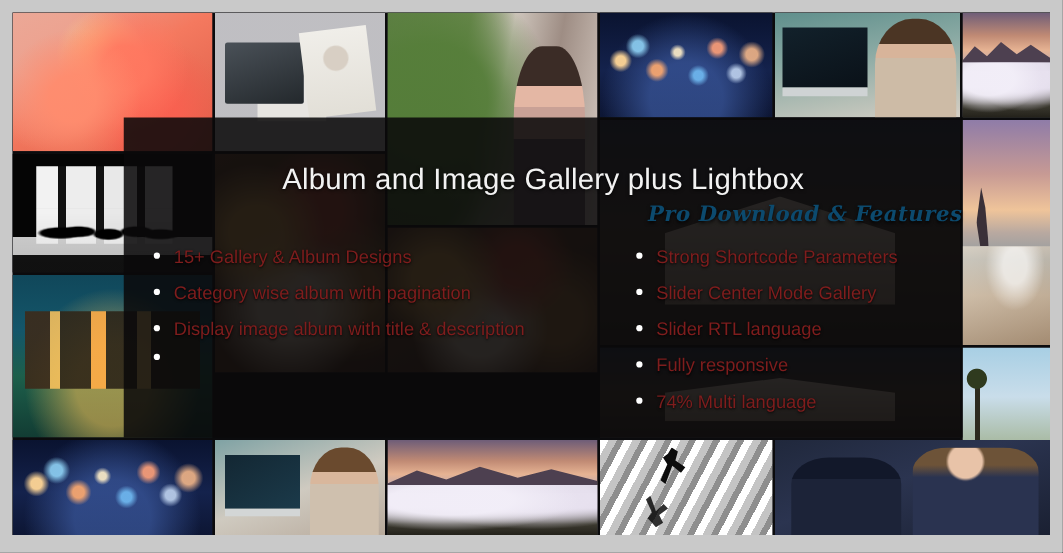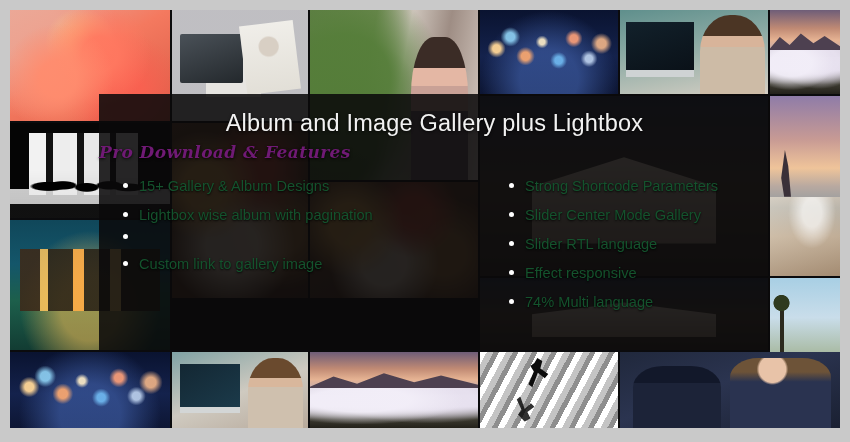--- a/index.html
+++ b/index.html
@@ -269,47 +269,47 @@
     width:671px; height:256px;
     background:rgba(10,9,10,0.87);
     z-index:5;
   }
   #title {
     text-align:center;
     color:#f2f2f2;
     font-size:23.5px;
     font-weight:400;
     letter-spacing:.2px;
-    padding-top:16px;
+    padding-top:36px;
     text-shadow:0 1px 3px rgba(0,0,0,.8);
     white-space:nowrap;
   }
   #subtitle {
-    text-align:left;
-    color:#701a75;
+    text-align:right;
+    color:#0c4a6e;
     font-family:"DejaVu Serif", serif;
     font-style:italic;
     font-size:17px;
     font-weight:700;
     letter-spacing:.4px;
     margin-top:5px;
     text-shadow:0 1px 3px rgba(0,0,0,.85);
   }
   #features {
     display:flex;
     margin-top:17px;
     padding:0 6px 0 24px;
   }
   .col { display:flex; flex-direction:column; }
   .col-left  { width:386px; }
   .col-right { width:255px; }
   .feature {
     display:flex;
     align-items:baseline;
-    color:#14532d;
+    color:#7f1d1d;
     font-size:14.6px;
     line-height:1;
     margin-bottom:14.5px;
     white-space:nowrap;
     text-shadow:0 1px 2px rgba(0,0,0,.9);
   }
   .bullet {
     width:5px; height:5px;
     border-radius:50%;
     background:#ffffff;
@@ -393,46 +393,46 @@
     <div id="subtitle">Pro Download &amp; Features</div>
 
     <div id="features">
       <div class="col col-left">
         <div class="feature">
             <span class="bullet"></span>
             <span>15+ Gallery &amp; Album Designs</span>
           </div>
         <div class="feature">
             <span class="bullet"></span>
-            <span>Lightbox wise album with pagination</span>
-          </div>
-        <div class="feature">
-            <span class="bullet"></span>
-          </div>
-        <div class="feature">
-            <span class="bullet"></span>
-            <span>Custom link to gallery image</span>
+            <span>Category wise album with pagination</span>
+          </div>
+        <div class="feature">
+            <span class="bullet"></span>
+            <span>Display image album with title &amp; description</span>
+          </div>
+        <div class="feature">
+            <span class="bullet"></span>
           </div>
       </div>
       <div class="col col-right">
         <div class="feature">
             <span class="bullet"></span>
             <span>Strong Shortcode Parameters</span>
           </div>
         <div class="feature">
             <span class="bullet"></span>
             <span>Slider Center Mode Gallery</span>
           </div>
         <div class="feature">
             <span class="bullet"></span>
             <span>Slider RTL language</span>
           </div>
         <div class="feature">
             <span class="bullet"></span>
-            <span>Effect responsive</span>
+            <span>Fully responsive</span>
           </div>
         <div class="feature">
             <span class="bullet"></span>
             <span>74% Multi language</span>
           </div>
       </div>
     </div>
   </div>
 
 </div>

